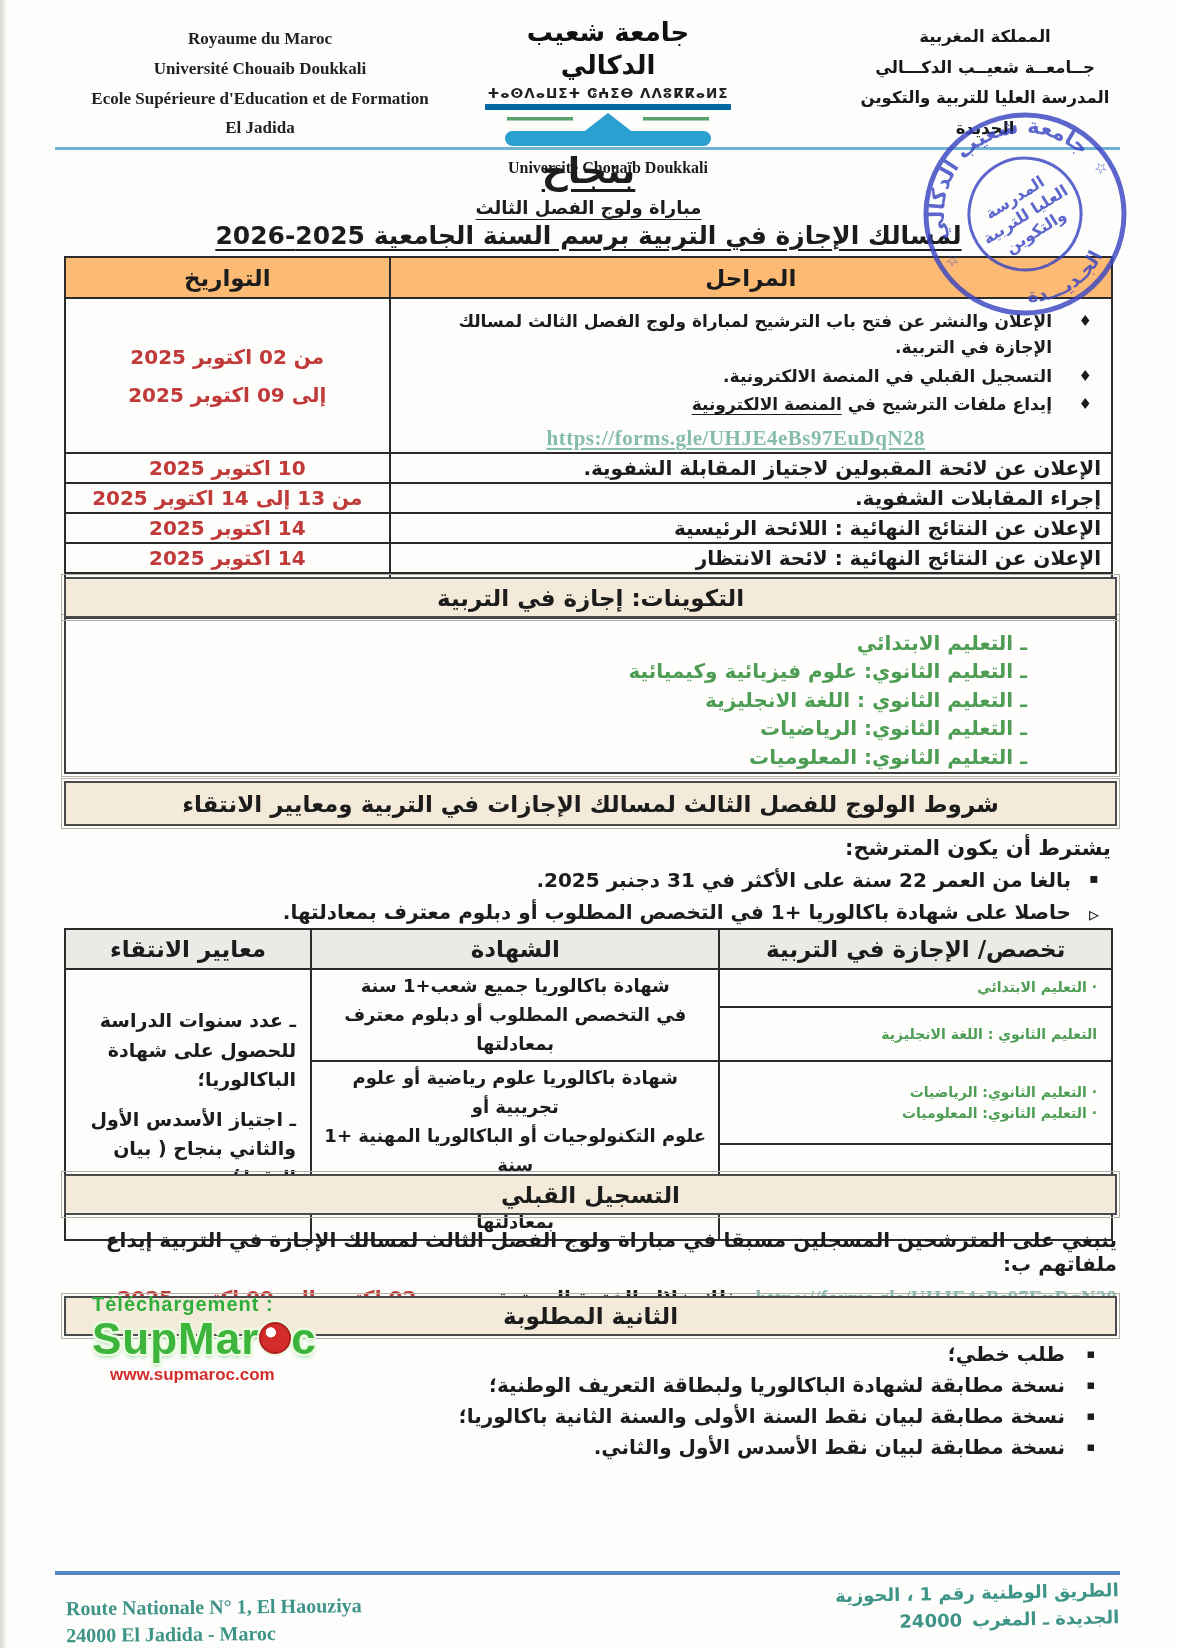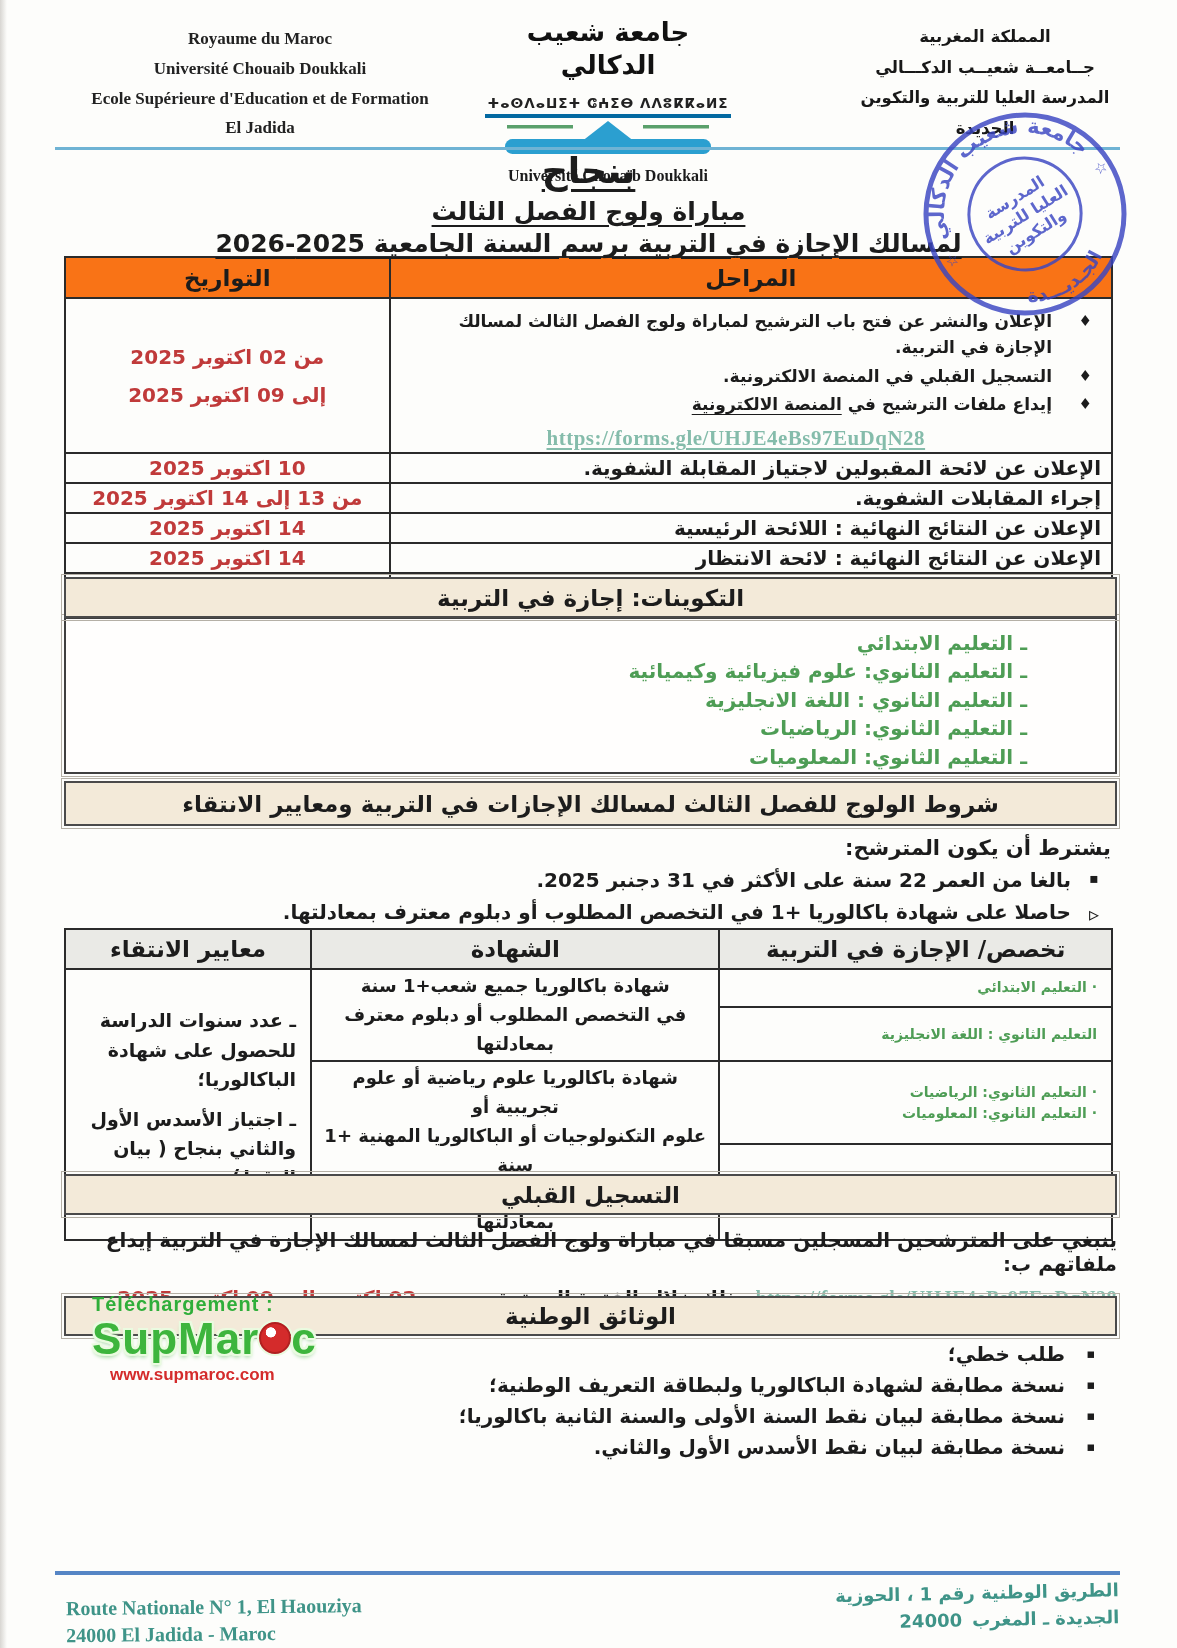--- a/index.html
+++ b/index.html
@@ -10,42 +10,42 @@
   }
   .page::before{content:'';position:absolute;left:0;top:0;width:7px;height:100%;
     background:linear-gradient(to right,#d8d6d2,rgba(255,255,255,0));}
 
   
   .hdr-left{position:absolute;left:78px;top:24px;width:364px;text-align:center;
     font-family:"Liberation Serif",serif;font-size:17px;line-height:1.75;color:#222;}
   .hdr-center{position:absolute;left:483px;top:16px;width:250px;text-align:center;}
   .hdr-center .ar{font-size:26px;line-height:1.25;color:#111;}
   .hdr-center .tif{display:inline-block;font-size:13.5px;letter-spacing:1px;color:#222;
-    border-bottom:4px solid #0369a1;padding:2px 2px 3px;margin-top:12px;}
+    border-bottom:6px solid #0369a1;padding:2px 2px 3px;margin-top:2px;}
   .hdr-center .latin{font-family:"Liberation Serif",serif;font-size:16px;color:#1b1b1b;margin-top:1px;}
   .hdr-right{position:absolute;right:56px;top:22px;width:272px;text-align:center;
     font-size:16.5px;line-height:1.85;color:#181818;direction:rtl;}
   .rule-top{position:absolute;top:147px;left:55px;width:1065px;height:3px;background:#6fb3d4;}
 
   
   .stamp{position:absolute;top:108px;right:46px;width:212px;height:212px;z-index:6;
     transform:rotate(-32deg);opacity:.82;}
   .stamp svg{font-family:"DejaVu Sans",sans-serif;}
 
   
   .title{position:absolute;top:150px;left:0;width:100%;text-align:center;z-index:2;}
   .title .t1{font-size:36px;text-decoration:underline;text-underline-offset:6px;}
-  .title .t2{font-size:25px;text-decoration:underline;text-underline-offset:5px;margin-top:6px;}
+  .title .t2{font-size:18px;text-decoration:underline;text-underline-offset:5px;margin-top:6px;}
   .title .t3{font-size:25px;text-decoration:underline;text-underline-offset:5px;margin-top:3px;direction:rtl;}
 
   
   table{border-collapse:collapse;table-layout:fixed;}
   td,th{border:2px solid #2b2b2b;vertical-align:middle;}
   .tbl1{position:absolute;top:256px;left:64px;width:1049px;direction:rtl;}
-  .tbl1 th{height:37px;background:#f97316;font-size:23px;}
+  .tbl1 th{height:37px;background:#fdba74;font-size:23px;}
   .tbl1 .stage-cell{font-size:20px;text-align:right;padding:2px 10px 2px 4px;}
   .tbl1 .date-cell{font-size:20px;color:#c03a3a;text-align:center;padding:0 2px;}
   .r1-stages{height:115px;vertical-align:top;padding-top:8px !important;}
   .bullet-line{display:flex;align-items:flex-start;padding:1px 18px 1px 6px;font-size:17px;line-height:1.55;text-align:right;}
   .bullet-line .dia{width:40px;flex:0 0 40px;font-size:15px;padding-top:2px;}
   .ulined{text-decoration:underline;text-underline-offset:4px;}
   .url-line{direction:ltr;text-align:center;margin:8px 40px 0 10px;}
   .url-text{font-family:"Liberation Serif",serif;font-size:21px;color:#85bcab;
     text-decoration:underline;text-underline-offset:3px;letter-spacing:.5px;cursor:pointer;}
   .date-two{line-height:1.9;font-size:20px;}
@@ -328,21 +328,21 @@
     <span>التسجيل القبلي</span>
   </div>
   <div class="prereg-par">
     <div class="prereg-l1">ينبغي على المترشحين المسجلين مسبقا في مباراة ولوج الفصل الثالث لمسالك الإجازة في التربية إيداع ملفاتهم ب:</div>
     <div class="prereg-l2">
       <span class="url-text">https://forms.gle/UHJE4eBs97EuDqN28</span><span> وذلك خلال الفترة الممتدة من من </span><span class="red">02  اكتوبر إلى 09 اكتوبر 2025.</span>
     </div>
   </div>
 
   <div class="section-bar" style="top:1296px;height:36px;">
-    <span>الوثائق الوطنية</span>
+    <span>الثانية المطلوبة</span>
   </div>
 
   <div class="watermark">
     <div class="wm-label">Téléchargement  :</div>
     <div class="wm-brand"><span>SupMar</span><span class="wm-ball"></span><span>c</span></div>
     <div class="wm-site">www.supmaroc.com</div>
   </div>
 
   <div class="docs-list">
     <div class="doc-item">

